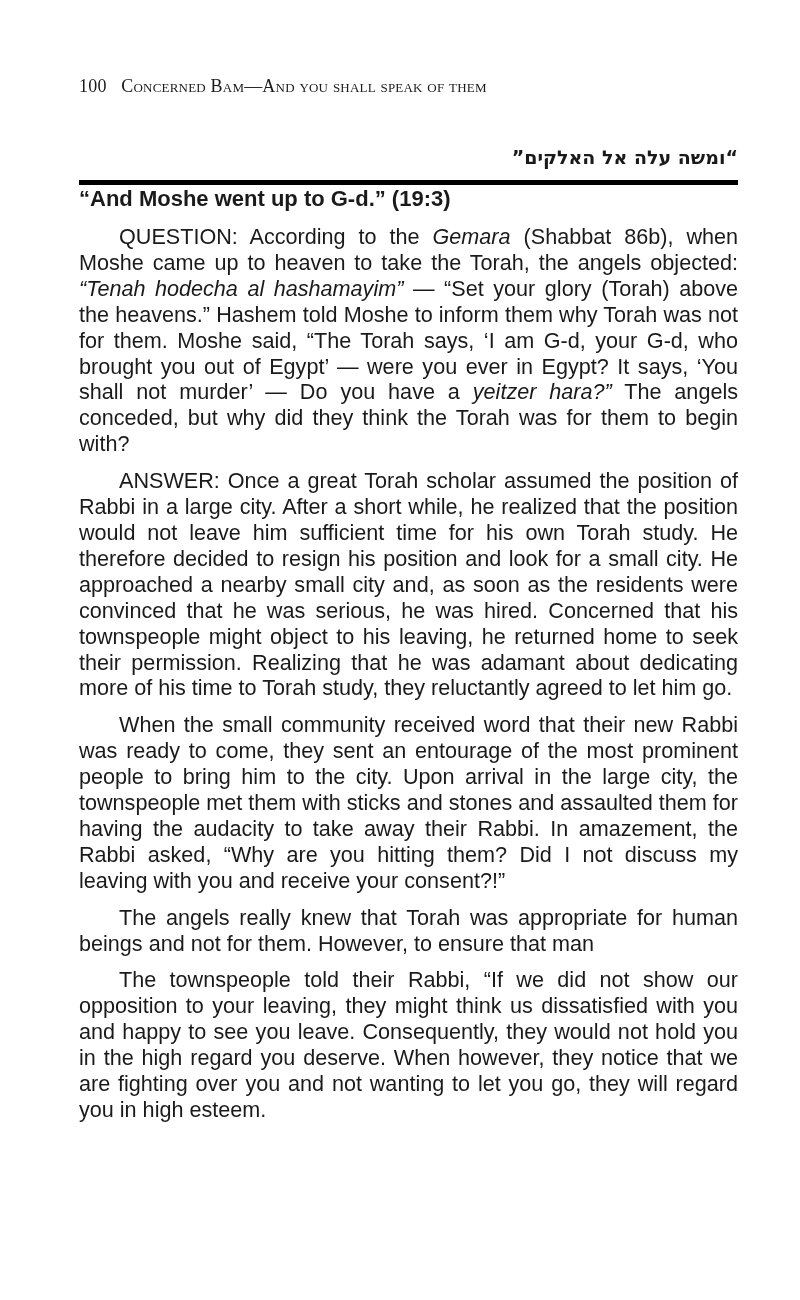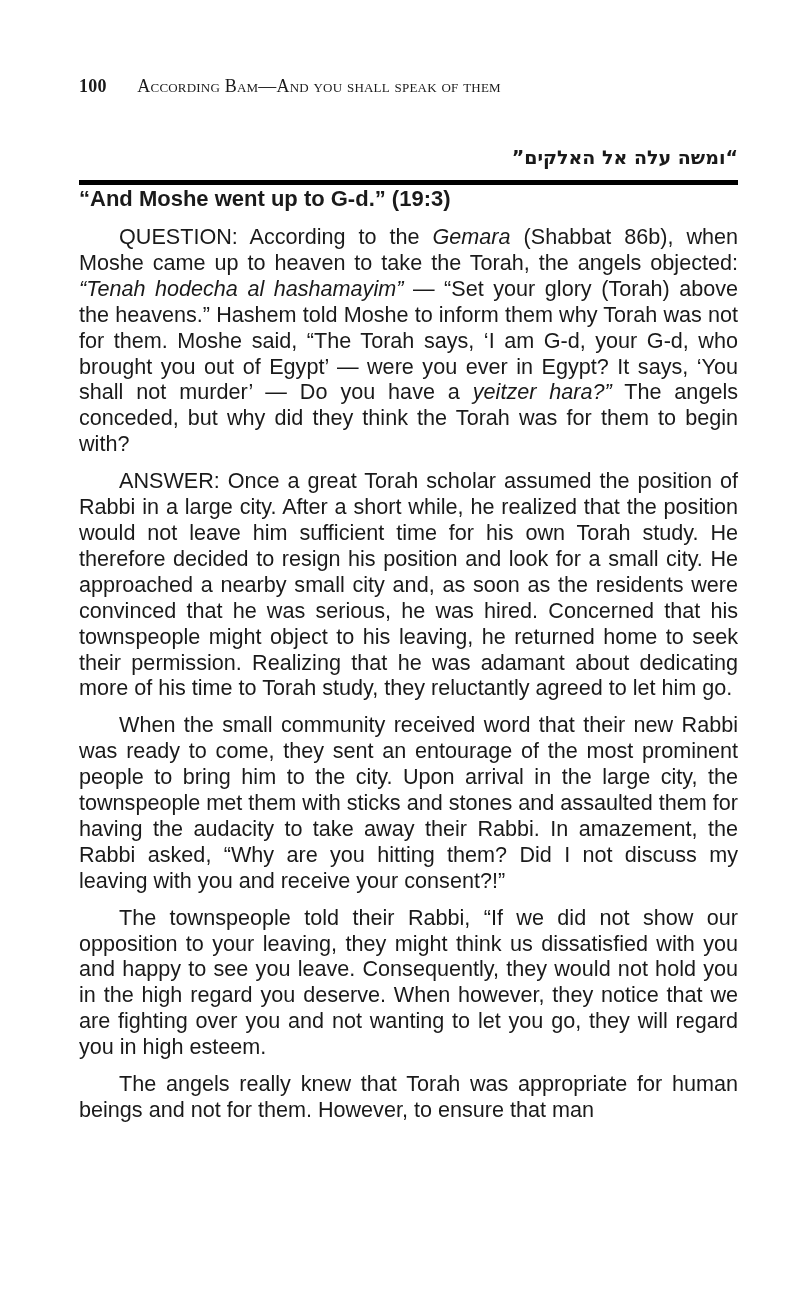--- a/index.html
+++ b/index.html
@@ -1,21 +1,21 @@
 <!DOCTYPE html>
 <html><head>
 <meta charset="utf-8">
 <style>
   html, body { margin: 0; padding: 0; background: #ffffff; }
   body { width: 800px; height: 1300px; position: relative; overflow: hidden; color: #1a1a1a; }
   .running-head {
     position: absolute; left: 79px; top: 76px;
     font-family: "Liberation Serif", serif; font-size: 18px; letter-spacing: 0.2px;
   }
-  .running-head .page-num { font-weight: bold; margin-right: 26px; }
+  .running-head .page-num { font-weight: normal; margin-right: 10px; }
   .running-head .title { font-variant: small-caps; }
   .hebrew-title {
     position: absolute; right: 62px; top: 146px;
     font-family: "DejaVu Sans", sans-serif; font-weight: bold; font-size: 19px;
     direction: rtl; text-align: left;
   }
   .rule { position: absolute; left: 79px; right: 62px; top: 180px; height: 5px; background: #000; }
   .section-heading {
     position: absolute; left: 79px; top: 186px;
     font-family: "Liberation Sans", sans-serif; font-weight: bold; font-size: 22px;
@@ -26,26 +26,26 @@
     text-align: justify;
   }
   .body-text p { margin: 0 0 11px 0; text-indent: 40px; }
   .body-text em { font-style: italic; }
 </style>
 </head>
 <body>
 
 <div class="running-head">
   <span class="page-num">100</span>
-  <span class="title">According Bam—And you shall speak of them</span>
+  <span class="title">Concerned Bam—And you shall speak of them</span>
 </div>
 
 <div class="hebrew-title">“ומשה עלה אל האלקים”</div>
 <div class="rule"></div>
 <div class="section-heading">“And Moshe went up to G-d.” (19:3)</div>
 
 <div class="body-text" id="body">
     <p><span>QUESTION: According to the </span><em>Gemara</em><span> (Shabbat 86b), when Moshe came up to heaven to take the Torah, the angels objected: </span><em>“Tenah hodecha al hashamayim”</em><span> — “Set your glory (Torah) above the heavens.” Hashem told Moshe to inform them why Torah was not for them. Moshe said, “The Torah says, ‘I am G-d, your G-d, who brought you out of Egypt’ — were you ever in Egypt? It says, ‘You shall not murder’ — Do you have a </span><em>yeitzer hara?”</em><span> The angels conceded, but why did they think the Torah was for them to begin with?</span></p>
     <p><span>ANSWER: Once a great Torah scholar assumed the position of Rabbi in a large city. After a short while, he realized that the position would not leave him sufficient time for his own Torah study. He therefore decided to resign his position and look for a small city. He approached a nearby small city and, as soon as the residents were convinced that he was serious, he was hired. Concerned that his townspeople might object to his leaving, he returned home to seek their permission. Realizing that he was adamant about dedicating more of his time to Torah study, they reluctantly agreed to let him go.</span></p>
     <p><span>When the small community received word that their new Rabbi was ready to come, they sent an entourage of the most prominent people to bring him to the city. Upon arrival in the large city, the townspeople met them with sticks and stones and assaulted them for having the audacity to take away their Rabbi. In amazement, the Rabbi asked, “Why are you hitting them? Did I not discuss my leaving with you and receive your consent?!”</span></p>
+    <p><span>The angels really knew that Torah was appropriate for human beings and not for them. However, to ensure that man</span></p>
     <p><span>The townspeople told their Rabbi, “If we did not show our opposition to your leaving, they might think us dissatisfied with you and happy to see you leave. Consequently, they would not hold you in the high regard you deserve. When however, they notice that we are fighting over you and not wanting to let you go, they will regard you in high esteem.</span></p>
-    <p><span>The angels really knew that Torah was appropriate for human beings and not for them. However, to ensure that man</span></p>
   </div>
 
 </body></html>

